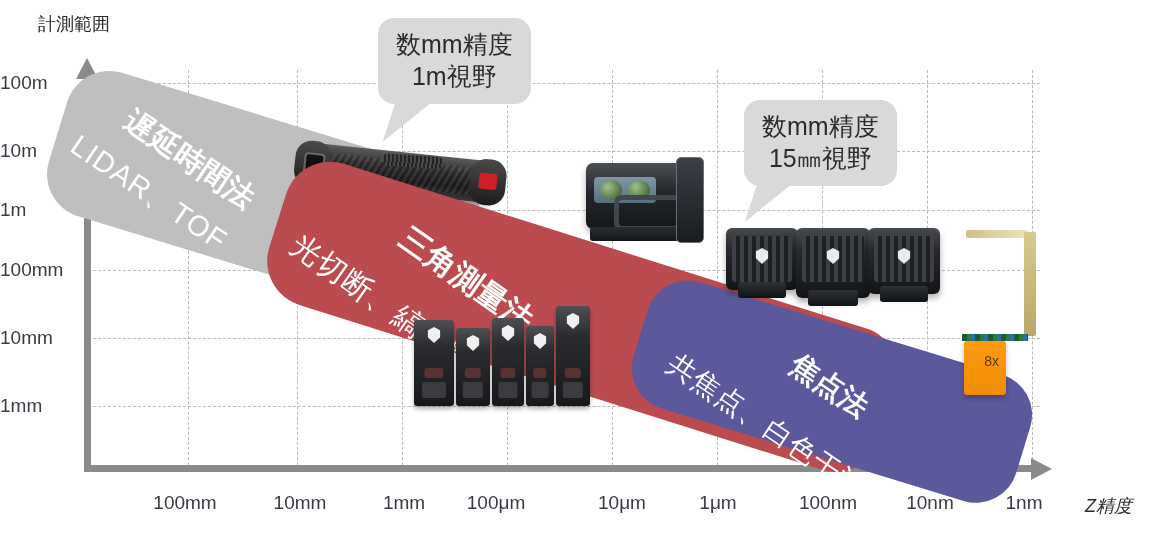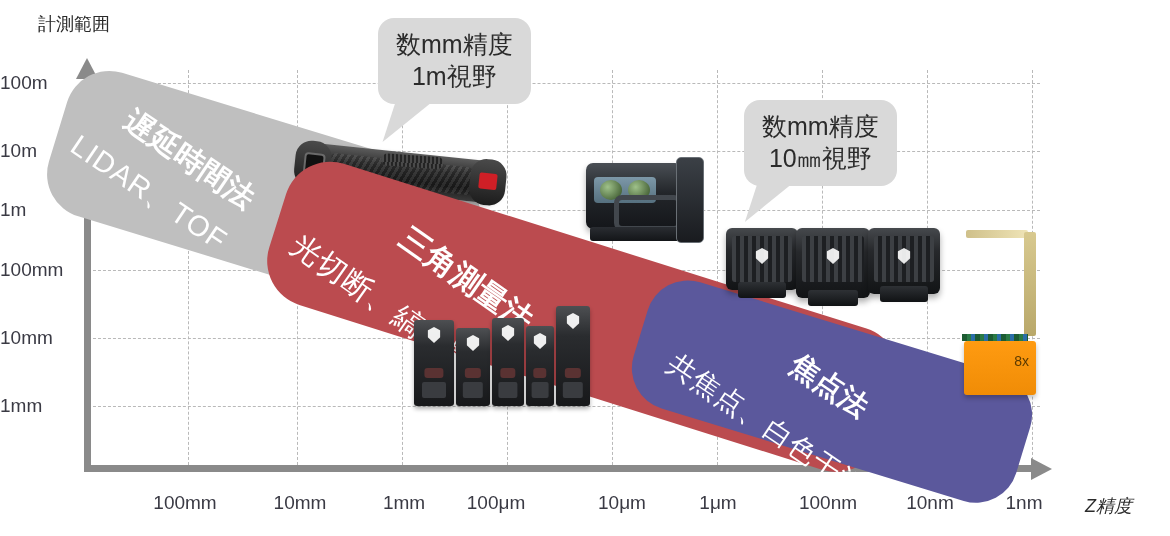--- a/index.html
+++ b/index.html
@@ -323,21 +323,21 @@
   }
   #device-h8 .model{
     position:absolute;right:6px;bottom:16px;
     font-size:25px;color:#3c3c3c;
   }
   #device-h8 .pcb{
     position:absolute;left:0;top:104px;width:66px;height:7px;
     background:repeating-linear-gradient(90deg,#1d5c33 0 5px,#2a7a45 5px 9px,#2b6ea8 9px 13px);
   }
   #device-h8 .lens{
-    position:absolute;left:2px;top:111px;width:72px;height:54px;
+    position:absolute;left:2px;top:111px;width:42px;height:54px;
     background:linear-gradient(180deg,#ff9b11,#f08c06);
     border-radius:3px;
     box-shadow:0 3px 5px rgba(0,0,0,.25);
   }
   #device-h8 .mag{
     position:absolute;right:7px;top:12px;font-size:14px;color:#5c3a00;
   }
   .dot{position:absolute;width:3px;height:3px;background:#8a8a8a;border-radius:50%;}
 </style>
 </head>
@@ -487,16 +487,16 @@
 
   <div class="callout-tail" id="callout-1-tail"></div>
   <div class="callout" id="callout-1">
     <div>数mm精度</div>
     <div>1m視野</div>
   </div>
 
   <div class="callout-tail" id="callout-2-tail"></div>
   <div class="callout" id="callout-2">
     <div>数mm精度</div>
-    <div>10㎜視野</div>
+    <div>15㎜視野</div>
   </div>
 
 </div>
 
 </body></html>

